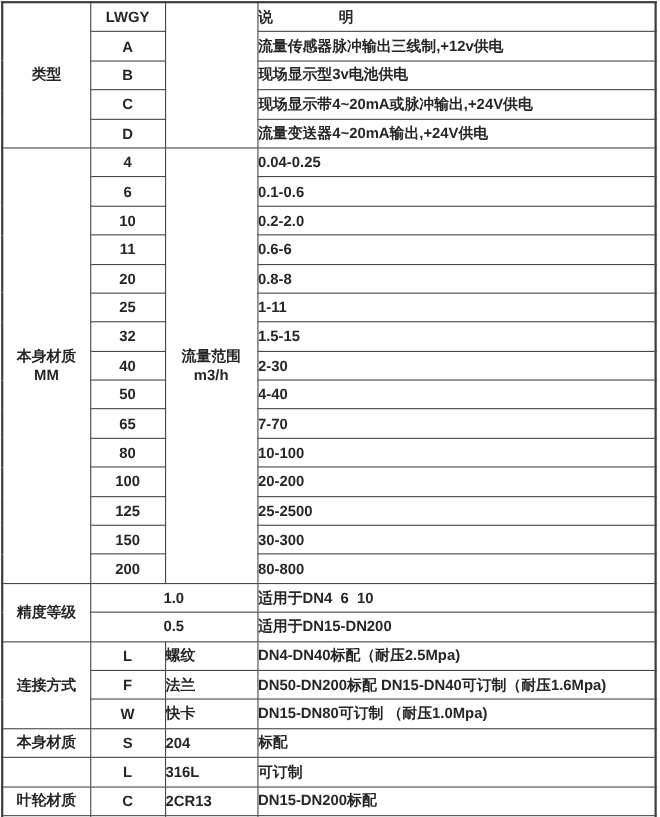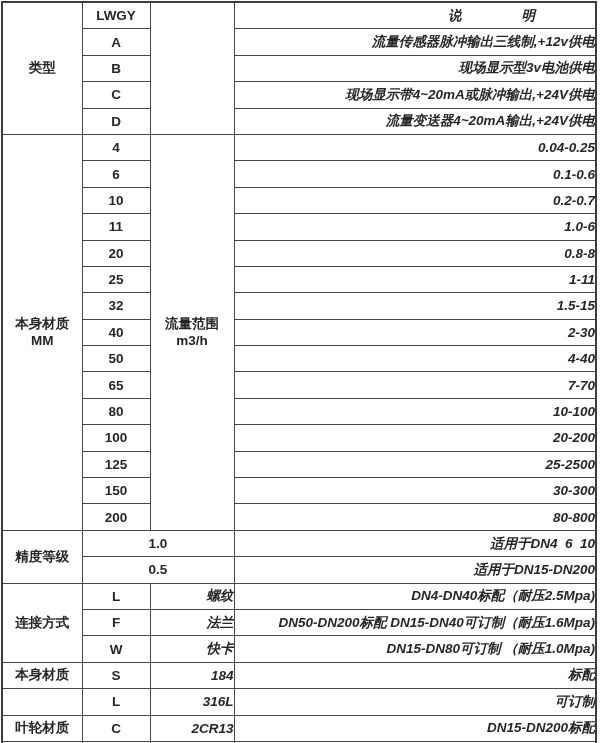--- a/index.html
+++ b/index.html
@@ -25,21 +25,21 @@
     font-size: 13.5px;
     font-weight: 700;
     color: #262626;
     height: 25.4px;
     padding: 0;
     vertical-align: middle;
     white-space: pre;
     overflow: hidden;
   }
   td.c { text-align: center; }
-  td.l { text-align: right; padding-left: 5px; font-style: italic; }
+  td.l { text-align: left; padding-left: 5px; }
   td.two-line { line-height: 17px; }
   td.spread { letter-spacing: 60px; }
 </style>
 </head>
 <body>
 
 <table class="spec-table">
   <colgroup>
     <col style="width:80px">
     <col style="width:68px">
@@ -78,25 +78,25 @@
       <td rowspan="15" class="c two-line">流量范围
 m3/h</td>
       <td class="l">0.04-0.25</td>
     </tr>
     <tr>
       <td class="c">6</td>
       <td class="l">0.1-0.6</td>
     </tr>
     <tr>
       <td class="c">10</td>
-      <td class="l">0.2-0.7</td>
+      <td class="l">0.2-2.0</td>
     </tr>
     <tr>
       <td class="c">11</td>
-      <td class="l">1.0-6</td>
+      <td class="l">0.6-6</td>
     </tr>
     <tr>
       <td class="c">20</td>
       <td class="l">0.8-8</td>
     </tr>
     <tr>
       <td class="c">25</td>
       <td class="l">1-11</td>
     </tr>
     <tr>
@@ -159,21 +159,21 @@
     </tr>
     <tr>
       <td class="c">W</td>
       <td class="l">快卡</td>
       <td class="l">DN15-DN80可订制 （耐压1.0Mpa)</td>
     </tr>
 
     <tr>
       <td class="c">本身材质</td>
       <td class="c">S</td>
-      <td class="l">184</td>
+      <td class="l">204</td>
       <td class="l">标配</td>
     </tr>
     <tr>
       <td class="c"></td>
       <td class="c">L</td>
       <td class="l">316L</td>
       <td class="l">可订制</td>
     </tr>
     <tr>
       <td class="c">叶轮材质</td>

